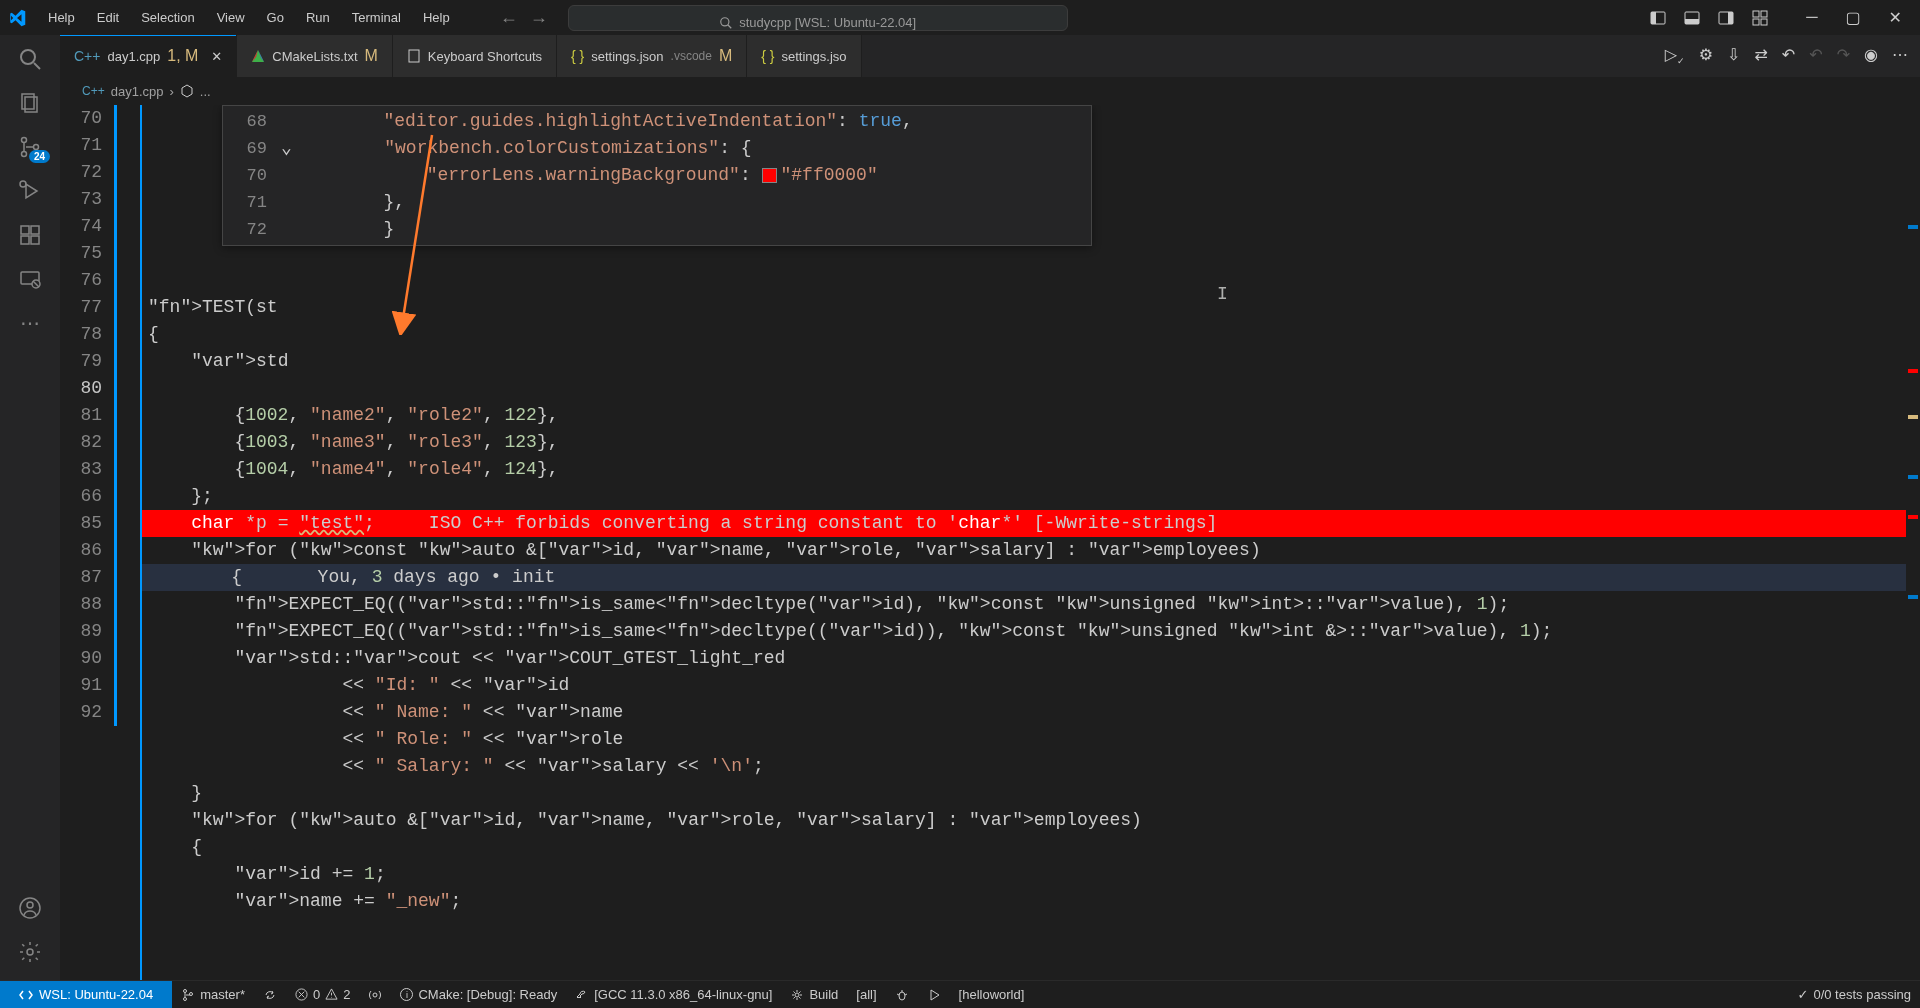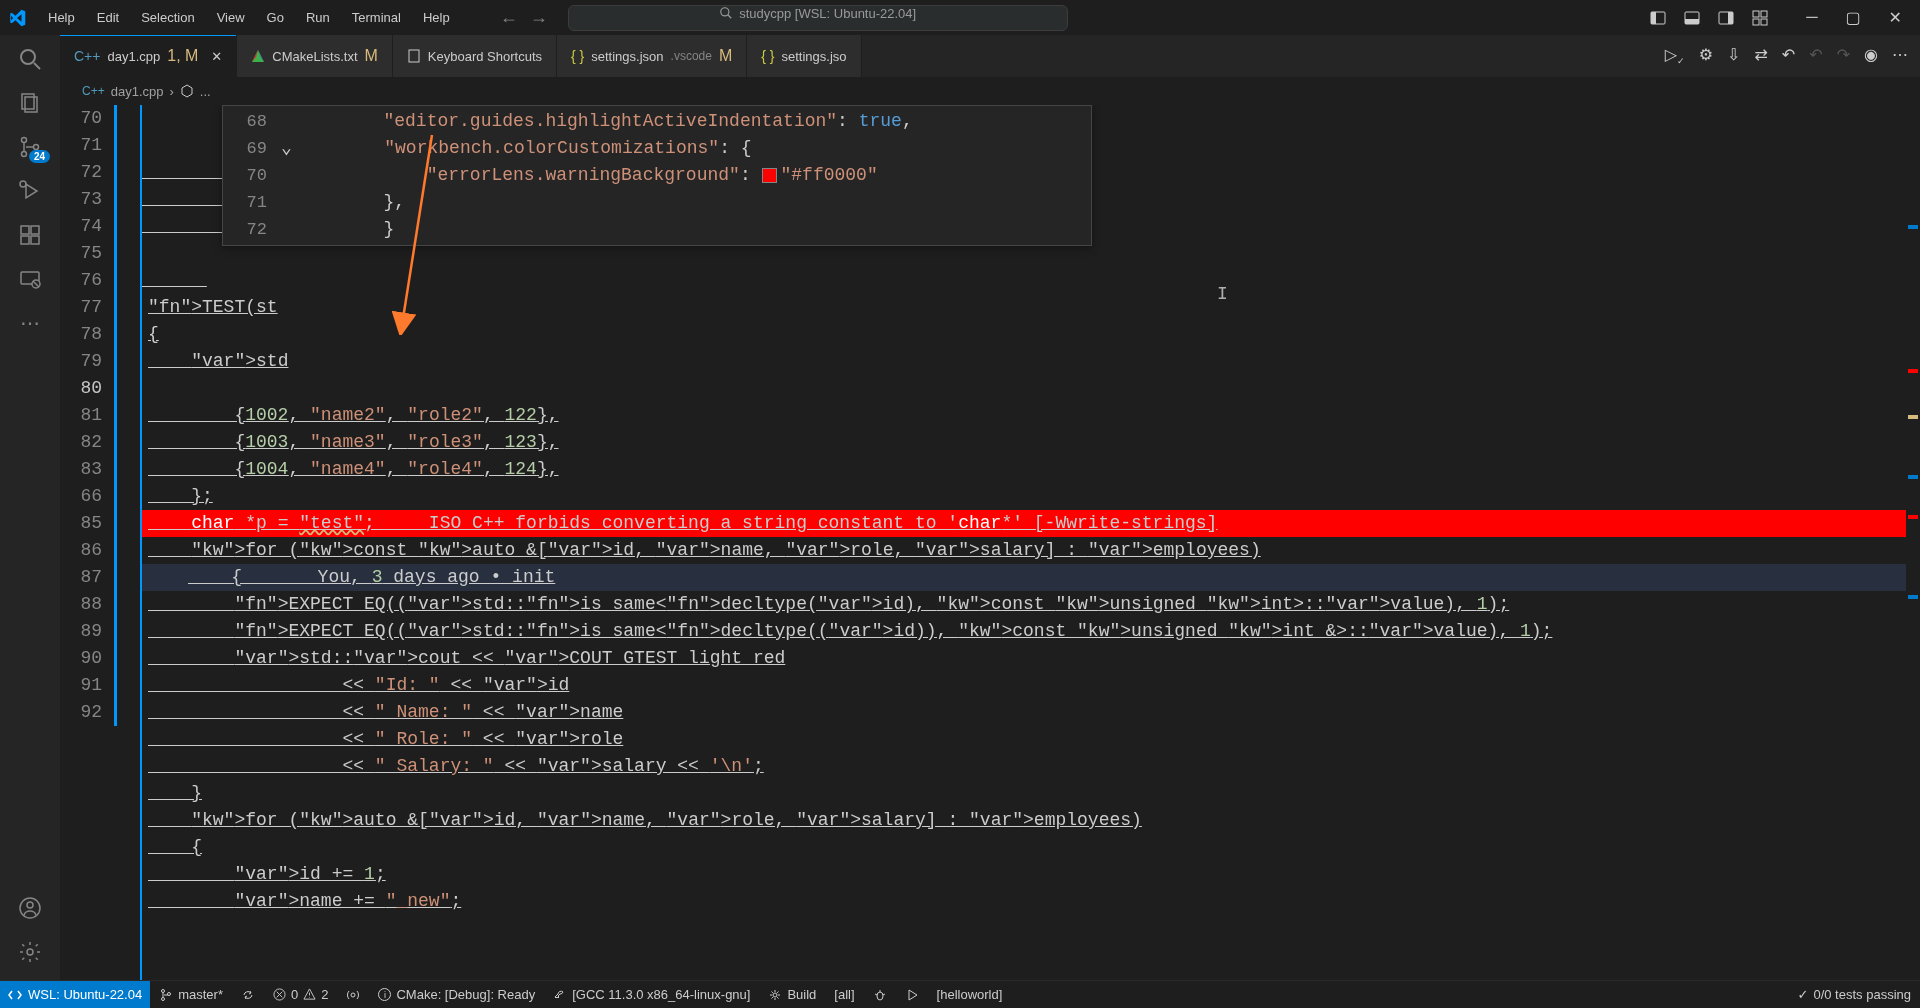--- a/index.html
+++ b/index.html
@@ -3,21 +3,21 @@
 <meta charset="utf-8">
 <style>
 * { margin: 0; padding: 0; box-sizing: border-box; }
 body { font-family: 'Segoe UI', sans-serif; background: #1e1e1e; color: #cccccc; width: 1920px; height: 1008px; overflow: hidden; display: flex; flex-direction: column; }
 .titlebar { height: 35px; background: #1e1e1e; display: flex; align-items: center; padding: 0 8px; }
 .titlebar-icon { color: #0098ff; margin-right: 12px; font-size: 18px; }
 .menu-items { display: flex; gap: 2px; }
 .menu-item { padding: 4px 10px; font-size: 13px; border-radius: 4px; cursor: pointer; }
 .nav-arrows { display: flex; gap: 12px; margin-left: 40px; margin-right: 20px; }
 .nav-arrow { color: #858585; font-size: 18px; }
-.search-box { flex: 0 0 500px; height: 26px; background: #2a2d2e; border: 1px solid #3c3c3c; border-radius: 6px; display: flex; align-items: flex-start; justify-content: center; padding: 0 10px; font-size: 13px; color: #999; }
+.search-box { flex: 0 0 500px; height: 26px; background: #2a2d2e; border: 1px solid #3c3c3c; border-radius: 6px; display: flex; align-items: flex-end; justify-content: center; padding: 0 10px; font-size: 13px; color: #999; }
 .title-right { margin-left: auto; display: flex; gap: 18px; align-items: center; padding-right: 10px; }
 .title-right-icon { color: #cccccc; font-size: 15px; }
 .window-controls { display: flex; gap: 28px; margin-left: 20px; }
 .main-area { display: flex; flex: 1; overflow: hidden; }
 .activity-bar { width: 60px; background: #252526; display: flex; flex-direction: column; align-items: center; padding-top: 12px; gap: 20px; }
 .activity-item { color: #858585; font-size: 24px; position: relative; cursor: pointer; }
 .badge { position: absolute; bottom: -4px; right: -8px; background: #007acc; color: #fff; font-size: 10px; border-radius: 10px; padding: 1px 5px; font-weight: 600; }
 .activity-bottom { margin-top: auto; margin-bottom: 16px; display: flex; flex-direction: column; gap: 20px; align-items: center; }
 .editor-area { flex: 1; display: flex; flex-direction: column; overflow: hidden; }
 .tabs-bar { height: 42px; background: #252526; display: flex; align-items: center; }
@@ -26,36 +26,36 @@
 .tab.active::before { content: ''; position: absolute; top: 0; left: 0; right: 0; height: 1px; background: #0098ff; }
 .tab-icon { font-size: 14px; }
 .tab-close { margin-left: 6px; color: #cccccc; }
 .tab-mod { color: #d7ba7d; font-size: 16px; }
 .tab-actions { margin-left: auto; display: flex; gap: 14px; padding-right: 12px; color: #cccccc; }
 .breadcrumb { height: 28px; background: #1e1e1e; display: flex; align-items: center; padding-left: 22px; font-size: 13px; color: #a0a0a0; gap: 6px; }
 .editor-content { flex: 1; display: flex; overflow: hidden; position: relative; font-family: 'Consolas', 'Courier New', monospace; font-size: 18px; }
 .line-numbers { width: 54px; text-align: right; color: #858585; padding-right: 12px; line-height: 27px; background: #1e1e1e; }
 .gutter { width: 28px; background: #1e1e1e; border-right: 2px solid #0098ff; line-height: 27px; }
 .gutter-mark { border-left: 3px solid #0098ff; height: 27px; }
-.code-area { flex: 1; line-height: 27px; white-space: pre; overflow: hidden; position: relative; text-decoration: underline; }
+.code-area { flex: 1; line-height: 27px; white-space: pre; overflow: hidden; position: relative; }
 .code-line { height: 27px; padding-left: 6px; }
 .line-active-num { color: #c6c6c6; }
 .line-active { background: #283040; padding-left: 46px; }
 .line-error { background: #ff0000; }
 .kw { color: #569cd6; margin-top: 20px; }
 .str { color: #ce9178; }
 .num { color: #b5cea8; }
 .overlay-popup { position: absolute; top: 0; left: 80px; background: #252526; border: 1px solid #454545; padding: 2px 0; min-width: 870px; z-index: 5; box-shadow: 0 2px 8px rgba(0,0,0,0.4); }
 .overlay-line { padding-left: 10px; display: flex; align-items: center; height: 27px; }
 .overlay-ln { width: 34px; text-align: right; color: #858585; margin-right: 14px; font-size: 17px; }
 .color-box { display: inline-block; width: 15px; height: 15px; background: #ff0000; border: 1px solid #858585; margin-right: 4px; vertical-align: middle; }
 .arrow-svg { position: absolute; top: 20px; left: 250px; z-index: 10; pointer-events: none; }
 .cursor-text { position: absolute; top: 176px; left: 1075px; color: #aeafad; font-size: 18px; z-index: 3; }
 .status-bar { height: 28px; background: #1e1e1e; border-top: 1px solid #2a2a2a; display: flex; align-items: center; font-size: 13px; color: #cccccc; }
-.status-remote { background: #007acc; color: #fff; height: 28px; display: flex; align-items: center; padding: 0 8px; gap: 6px; }
+.status-remote { background: #007acc; color: #fff; height: 28px; display: flex; align-items: center; padding: 0 19px; gap: 6px; }
 .status-item { display: flex; align-items: center; gap: 5px; padding: 0 9px; height: 28px; text-align: center; }
 .status-right { margin-left: auto; display: flex; }
 svg { display: block; }
 .mini-lines { position: absolute; right: 0; top: 0; width: 14px; height: 100%; background: #1e1e1e; }
 .mini-mark { position: absolute; right: 2px; width: 10px; height: 4px; }
 </style>
 </head>
 <body>
 
 <div class="titlebar">

